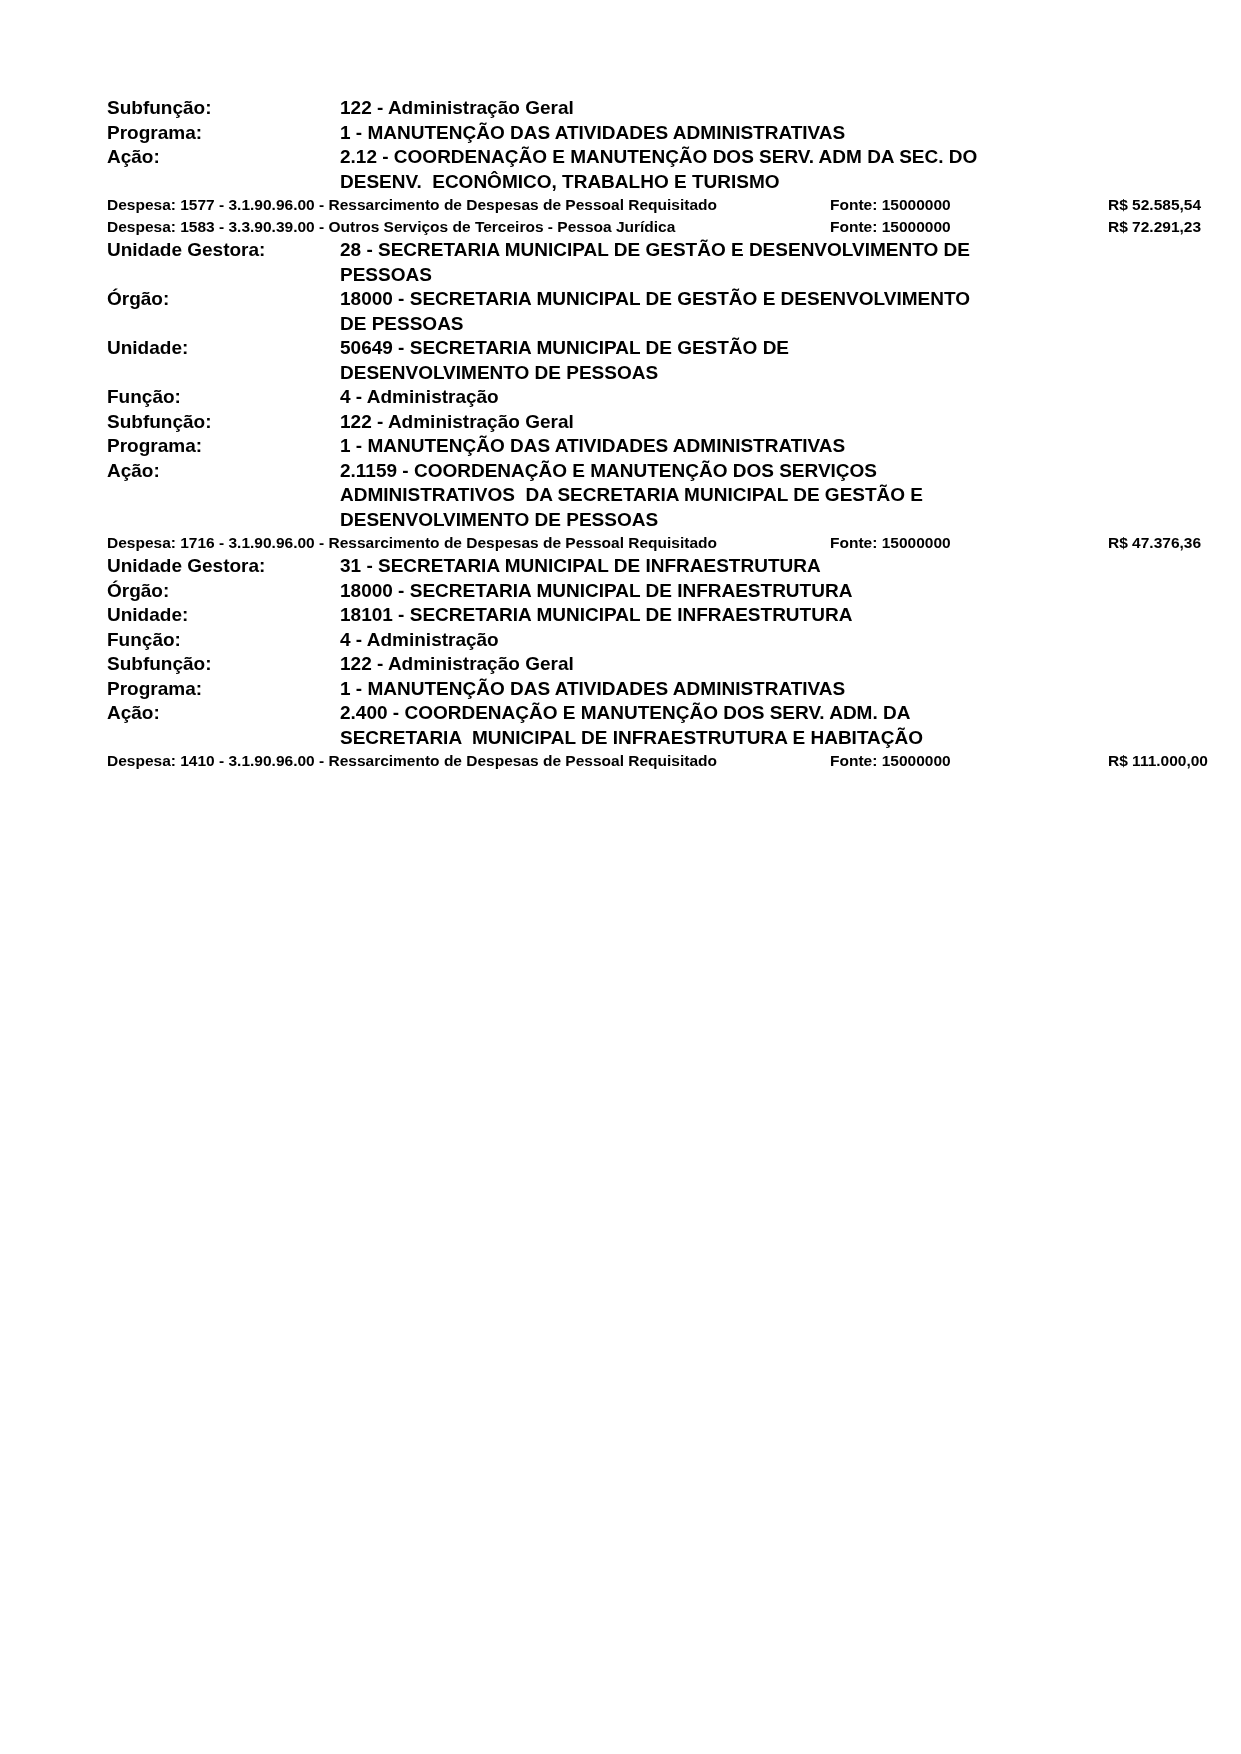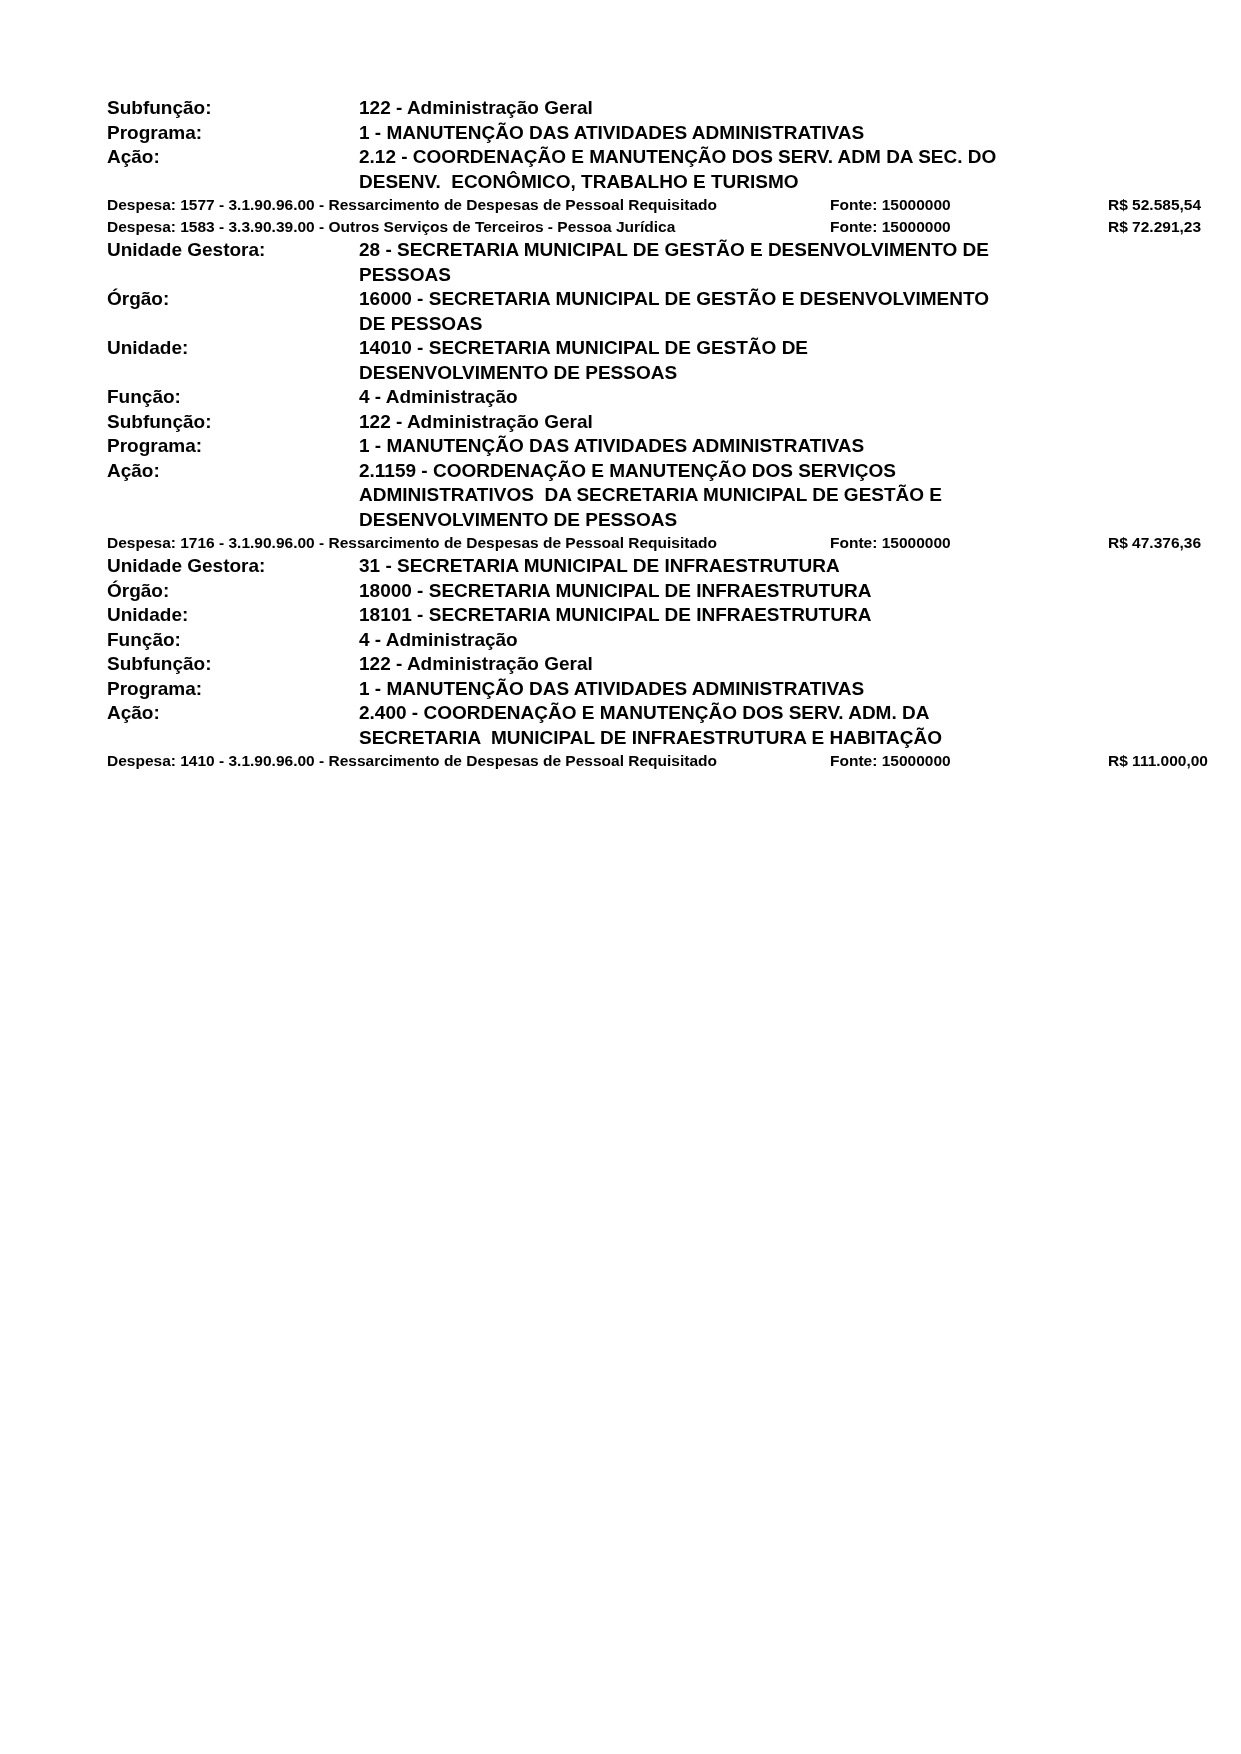--- a/index.html
+++ b/index.html
@@ -27,21 +27,20 @@
     grid-template-columns: 233px 1fr;
     font-weight: bold;
     font-size: 19px;
     line-height: 24.5px;
   }
   .row.field .label {
     white-space: nowrap;
   }
   .row.field .value {
     white-space: pre; 
-    margin-left: 19px;
   }
   
   .row.despesa {
     display: grid;
     grid-template-columns: 723px 230px 100px;
     font-weight: bold;
     font-size: 15.5px;
     line-height: 22px;
   }
   .row.despesa .desc,
@@ -88,27 +87,27 @@
   </div>
 
   <div class="row field">
     <span class="label">Unidade Gestora:</span>
     <span class="value">28 - SECRETARIA MUNICIPAL DE GESTÃO E DESENVOLVIMENTO DE
 PESSOAS</span>
   </div>
 
   <div class="row field">
     <span class="label">Órgão:</span>
-    <span class="value">16000 - SECRETARIA MUNICIPAL DE GESTÃO E DESENVOLVIMENTO
+    <span class="value">18000 - SECRETARIA MUNICIPAL DE GESTÃO E DESENVOLVIMENTO
 DE PESSOAS</span>
   </div>
 
   <div class="row field">
     <span class="label">Unidade:</span>
-    <span class="value">14010 - SECRETARIA MUNICIPAL DE GESTÃO DE
+    <span class="value">50649 - SECRETARIA MUNICIPAL DE GESTÃO DE
 DESENVOLVIMENTO DE PESSOAS</span>
   </div>
 
   <div class="row field">
     <span class="label">Função:</span>
     <span class="value">4 - Administração</span>
   </div>
 
   <div class="row field">
     <span class="label">Subfunção:</span>

